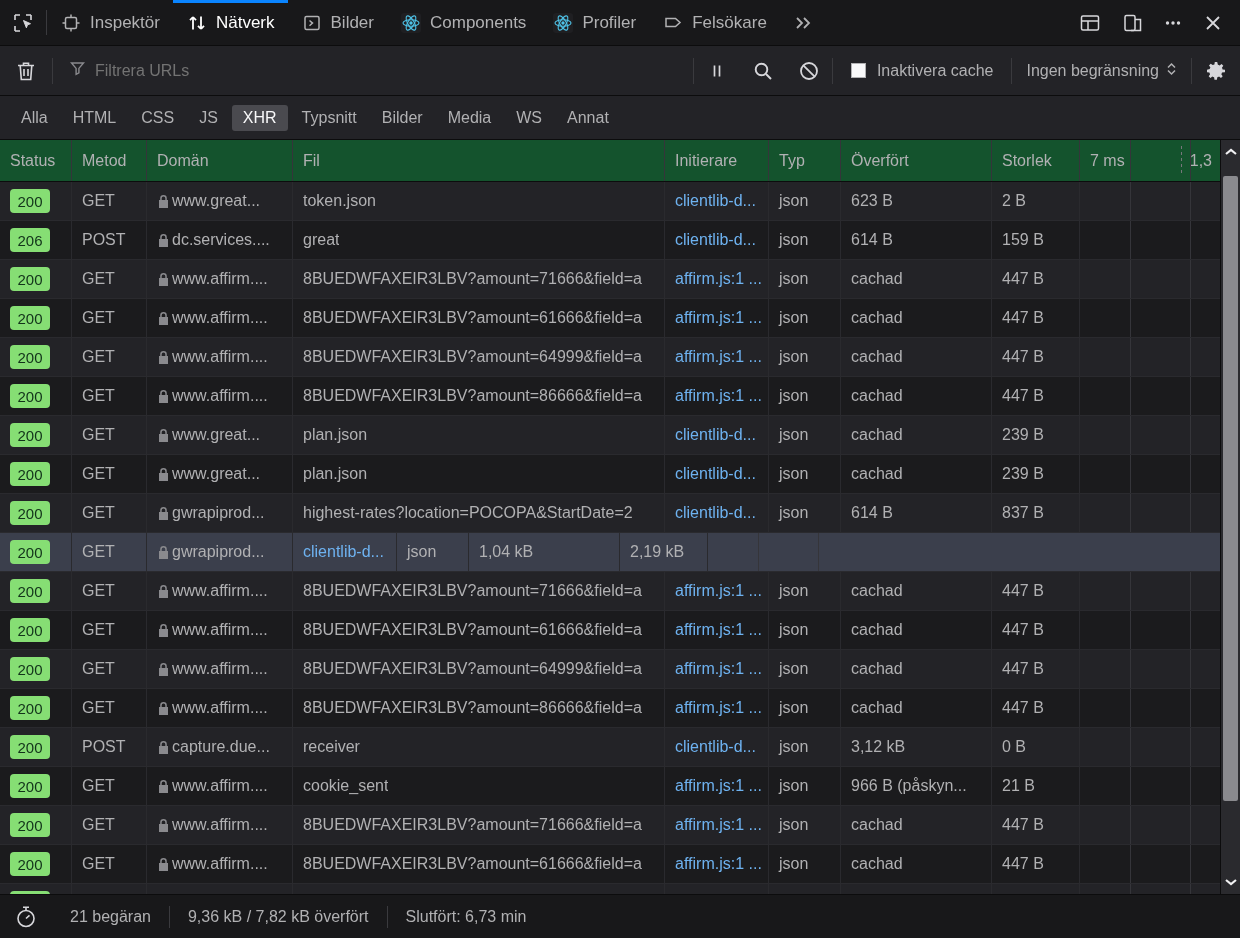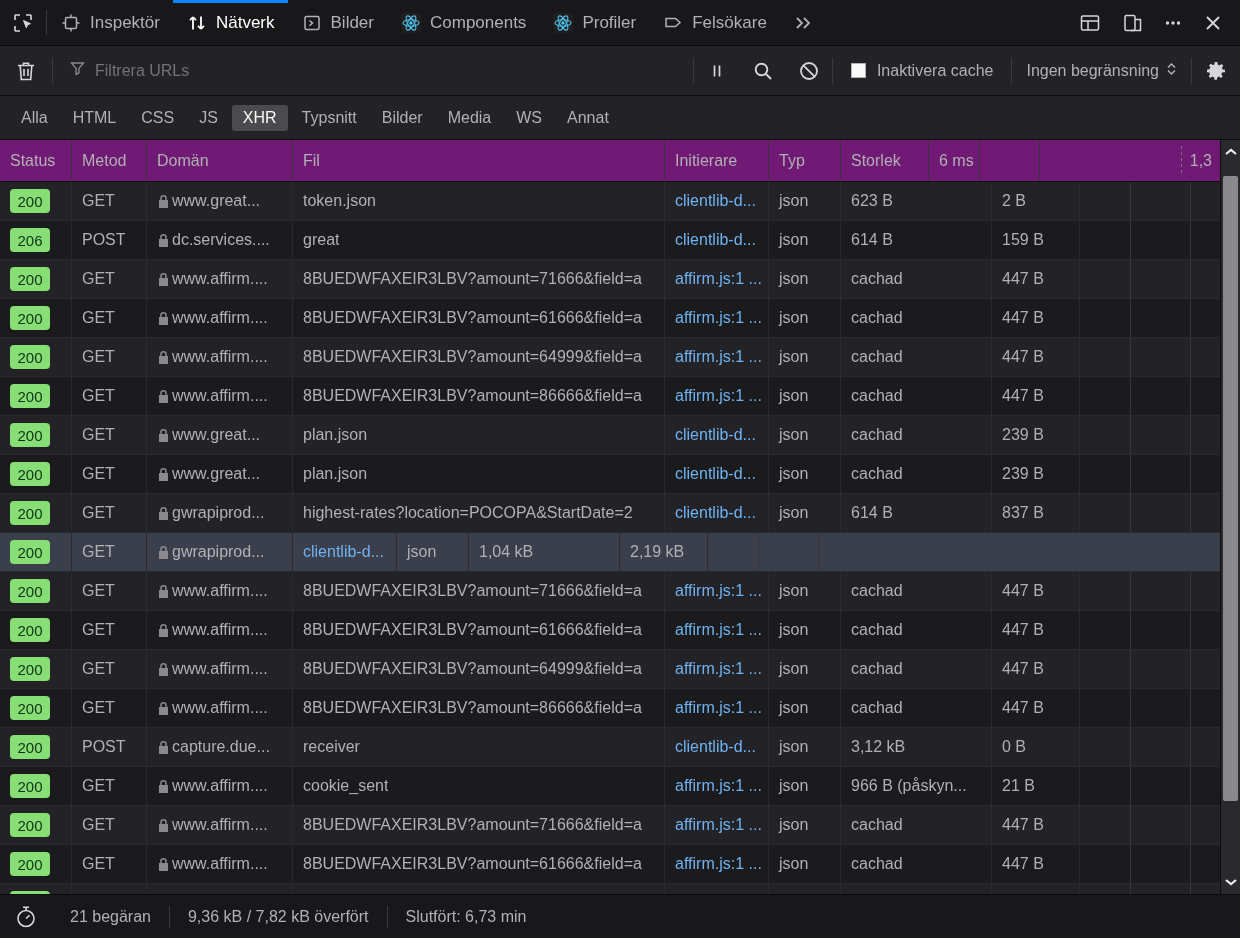--- a/index.html
+++ b/index.html
@@ -82,21 +82,21 @@
   }
   .pill.active { background: #4a4a4f; color: #f9f9fa; }
 
   
   .table-area { flex: 1; display: flex; min-height: 0; position: relative; overflow: hidden; }
   .table-main { flex: 1; display: flex; flex-direction: column; min-width: 0; }
 
   .thead {
     height: 42px; min-height: 42px;
     display: flex; align-items: stretch;
-    background: #701a75;
+    background: #14532d;
     border-bottom: 1px solid #0c0c0d;
   }
   .th {
     display: flex; align-items: center;
     color: #b1b1b3; font-size: 16px;
     padding-left: 10px;
     border-right: 1px solid #35353a;
     cursor: pointer;
     overflow: hidden; white-space: nowrap;
   }
@@ -367,26 +367,27 @@
   <div class="table-area">
     <div class="table-main">
 
       <div class="thead">
         <div class="th" style="width:72px">Status</div>
         <div class="th" style="width:75px">Metod</div>
         <div class="th" style="width:146px">Domän</div>
         <div class="th" style="width:372px">Fil</div>
         <div class="th" style="width:104px">Initierare</div>
         <div class="th" style="width:72px">Typ</div>
+        <div class="th" style="width:151px">Överfört</div>
         <div class="th" style="width:88px">Storlek</div>
         <div class="th timeline-head">
           <span class="tl-div" style="left:50px"></span>
           <span class="tl-div" style="left:110px"></span>
           <span class="tl-dash"></span>
-          <span class="tl-tick t0">6 ms</span>
+          <span class="tl-tick t0">7 ms</span>
           <span class="tl-tick t1">1,3</span>
         </div>
       </div>
 
       <div class="rows" id="rows-container">
           <div class="row even">
             <div class="cell status" style="width:72px">
               <span class="status-badge">200</span>
             </div>
             <div class="cell method" style="width:75px">GET</div>

